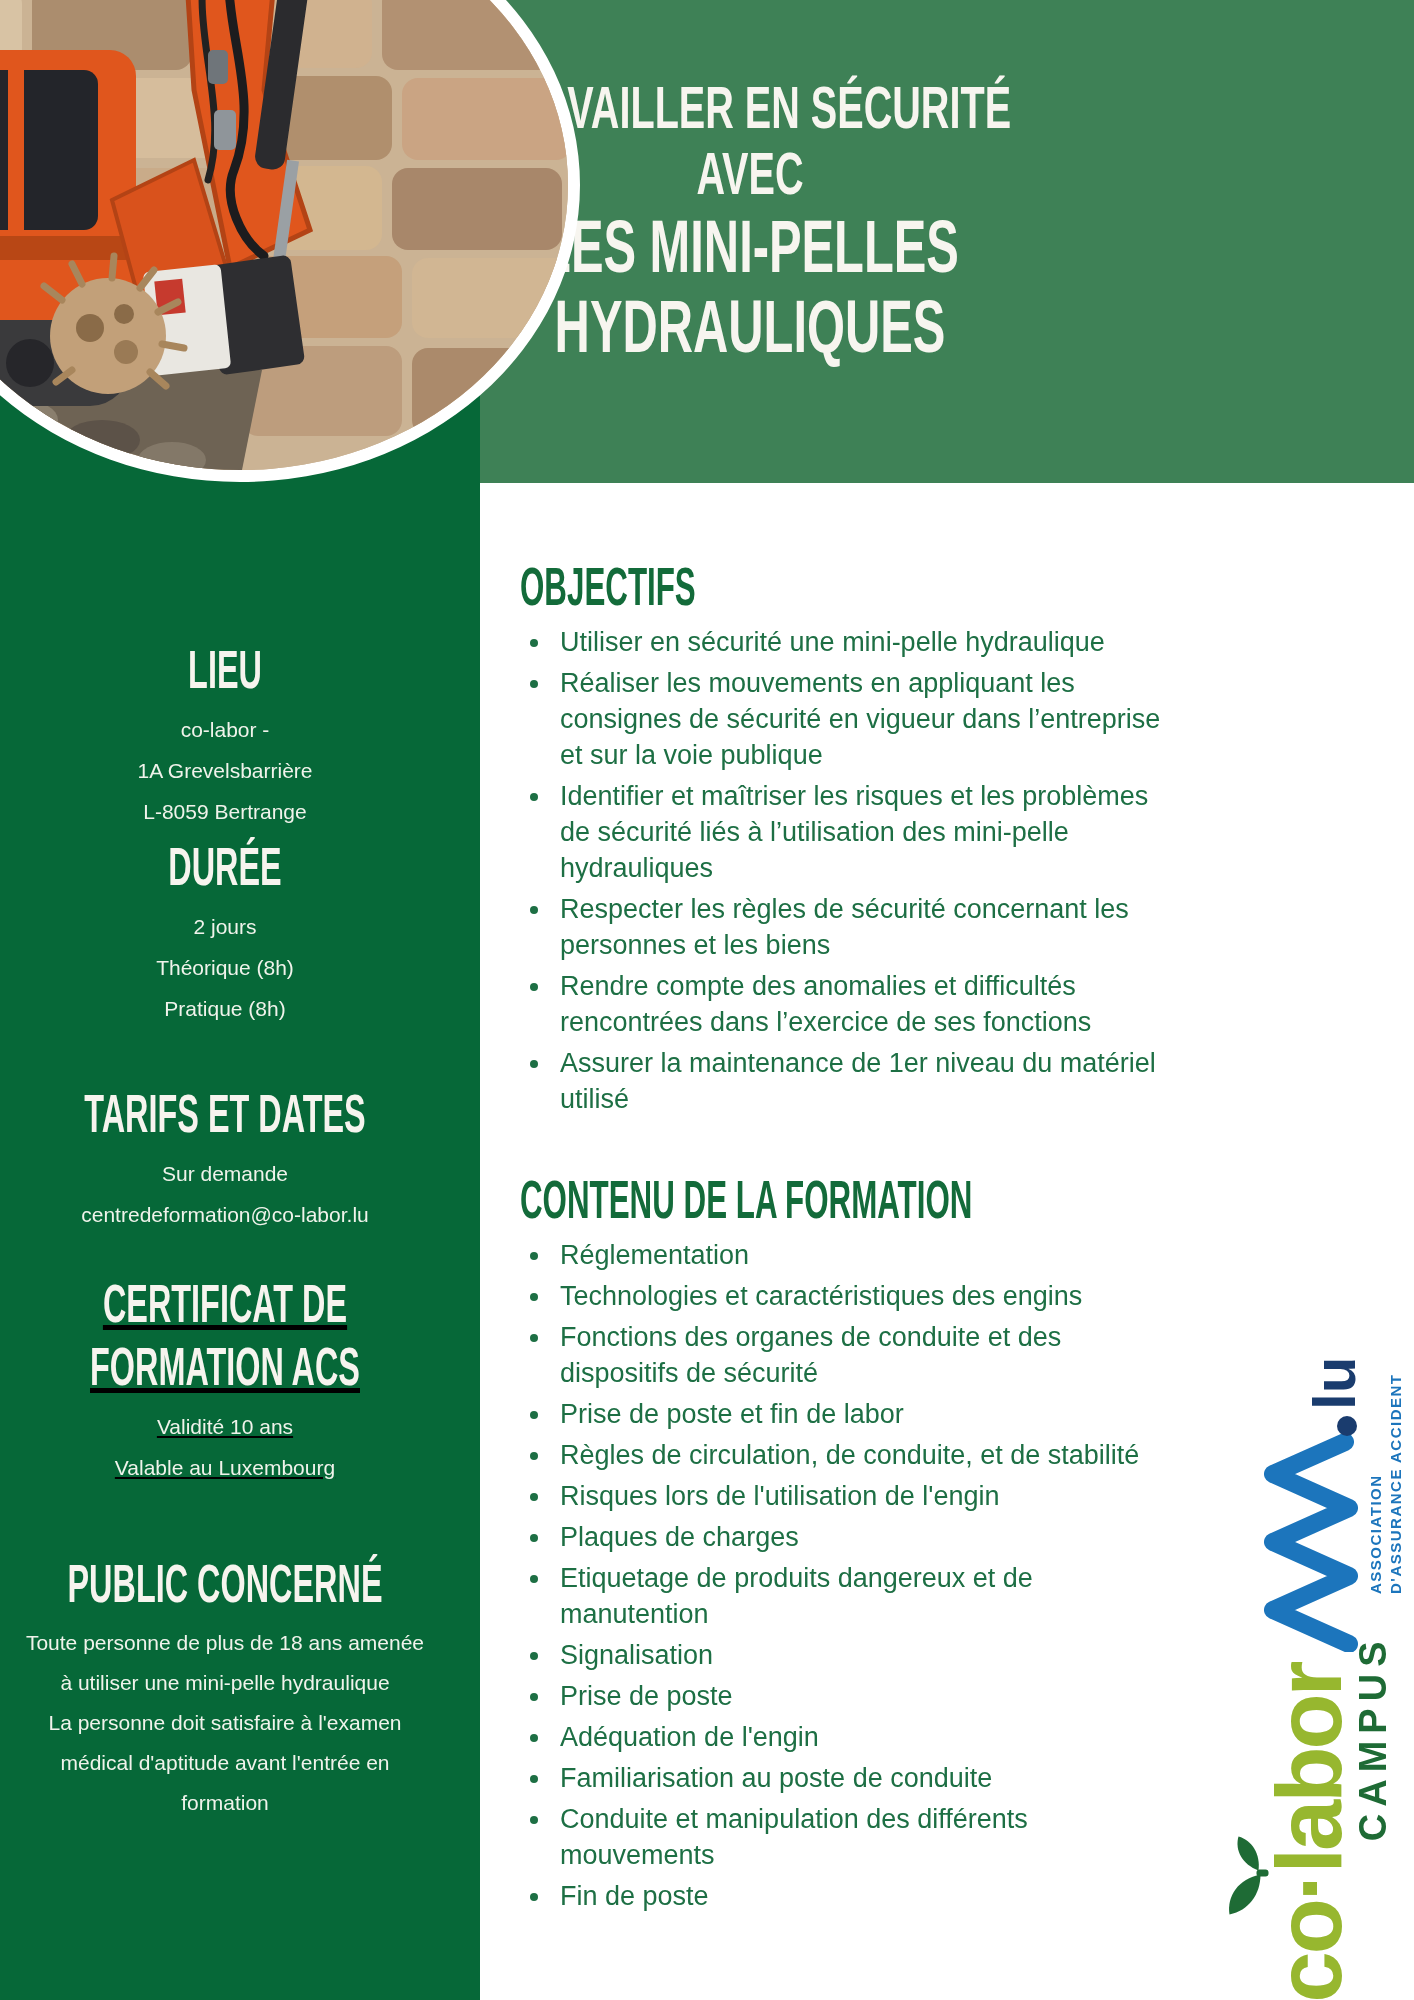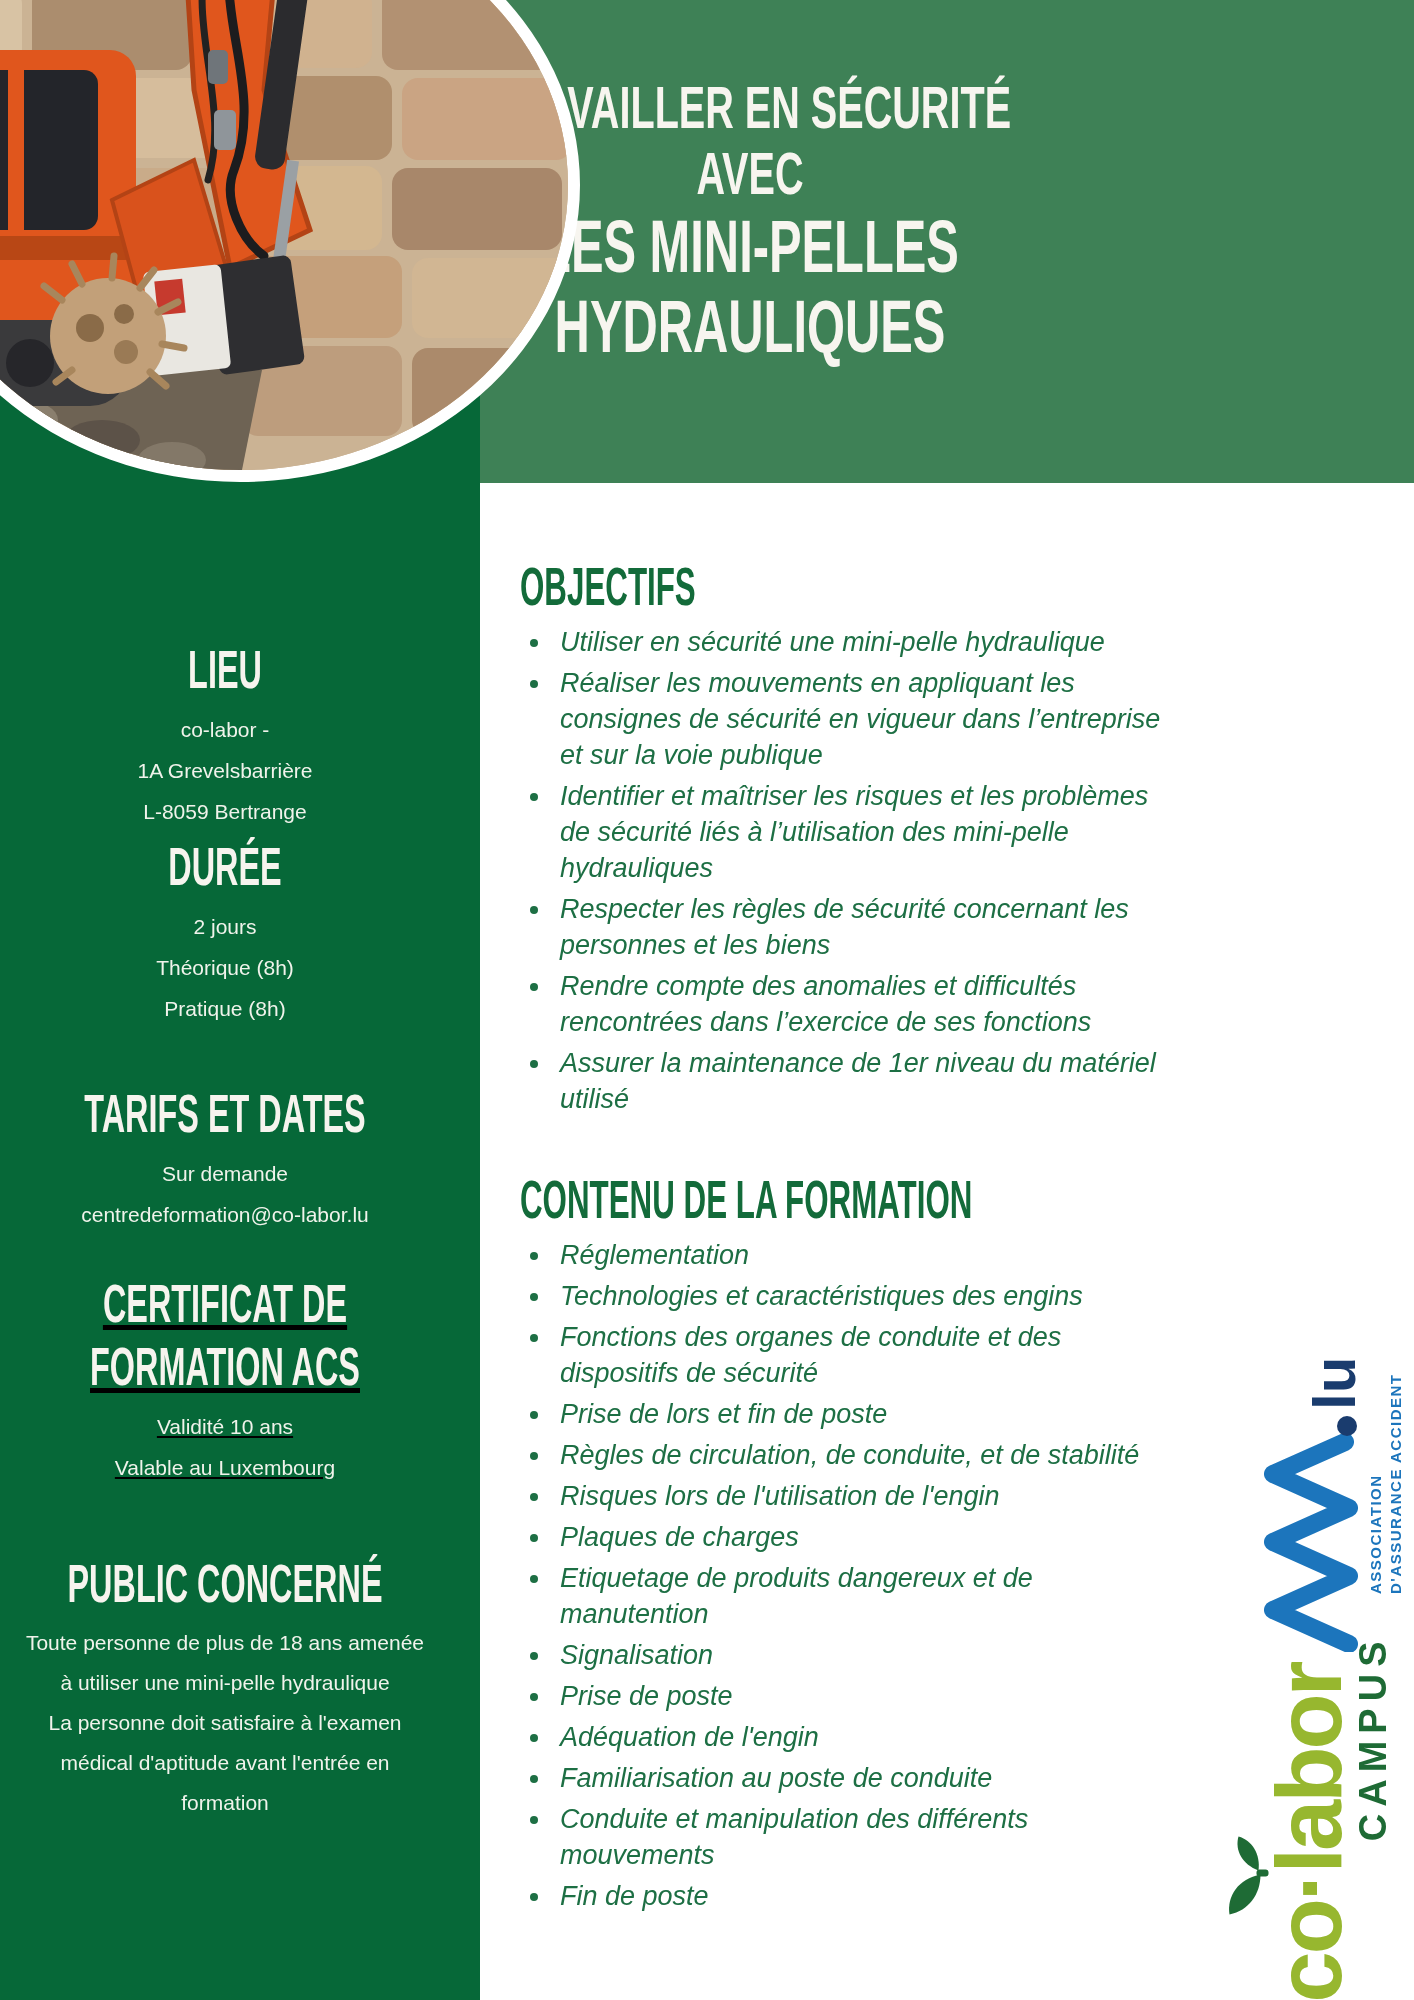--- a/index.html
+++ b/index.html
@@ -49,21 +49,21 @@
   
   #main-col { position:absolute; left:520px; top:556px; width:700px; }
   .main-heading {
     display:block; width:900px; font-size:54px; line-height:60px; font-weight:bold;
     color:#136B3A; transform:scaleX(0.58); transform-origin:left center; white-space:nowrap;
   }
   .main-heading.second { margin-top:52px; }
   ul.blist { list-style:none; margin:8px 0 0 0; padding:0; width:655px; }
   ul.blist li {
     position:relative; padding-left:40px; margin-bottom:5px;
-    font-size:27px; line-height:36px; color:#1D6F44;font-style:italic;
+    font-size:27px; line-height:36px; color:#1D6F44;
   }
   ul.blist li::before {
     content:""; position:absolute; left:10px; top:15px;
     width:8px; height:8px; border-radius:50%; background:#1D6F44;
   }
 
   
   .rot { position:absolute; transform:rotate(-90deg); transform-origin:center; }
   #aaa-logo     { left:1167px; top:1412px; width:320px; height:160px; }
   #colabor-logo { left:1118px; top:1725px; width:380px; height:175px; }
@@ -217,21 +217,21 @@
         <li>Respecter les règles de sécurité concernant les personnes et les biens</li>
         <li>Rendre compte des anomalies et difficultés rencontrées dans l’exercice de ses fonctions</li>
         <li>Assurer la maintenance de 1er niveau du matériel utilisé</li>
       </ul>
 
     <span class="main-heading second">CONTENU DE LA FORMATION</span>
     <ul class="blist">
         <li>Réglementation</li>
         <li>Technologies et caractéristiques des engins</li>
         <li>Fonctions des organes de conduite et des dispositifs de sécurité</li>
-        <li>Prise de lors et fin de poste</li>
+        <li>Prise de poste et fin de labor</li>
         <li>Règles de circulation, de conduite, et de stabilité</li>
         <li>Risques lors de l'utilisation de l'engin</li>
         <li>Plaques de charges</li>
         <li>Etiquetage de produits dangereux et de manutention</li>
         <li>Signalisation</li>
         <li>Prise de poste</li>
         <li>Adéquation de l'engin</li>
         <li>Familiarisation au poste de conduite</li>
         <li>Conduite et manipulation des différents mouvements</li>
         <li>Fin de poste</li>

